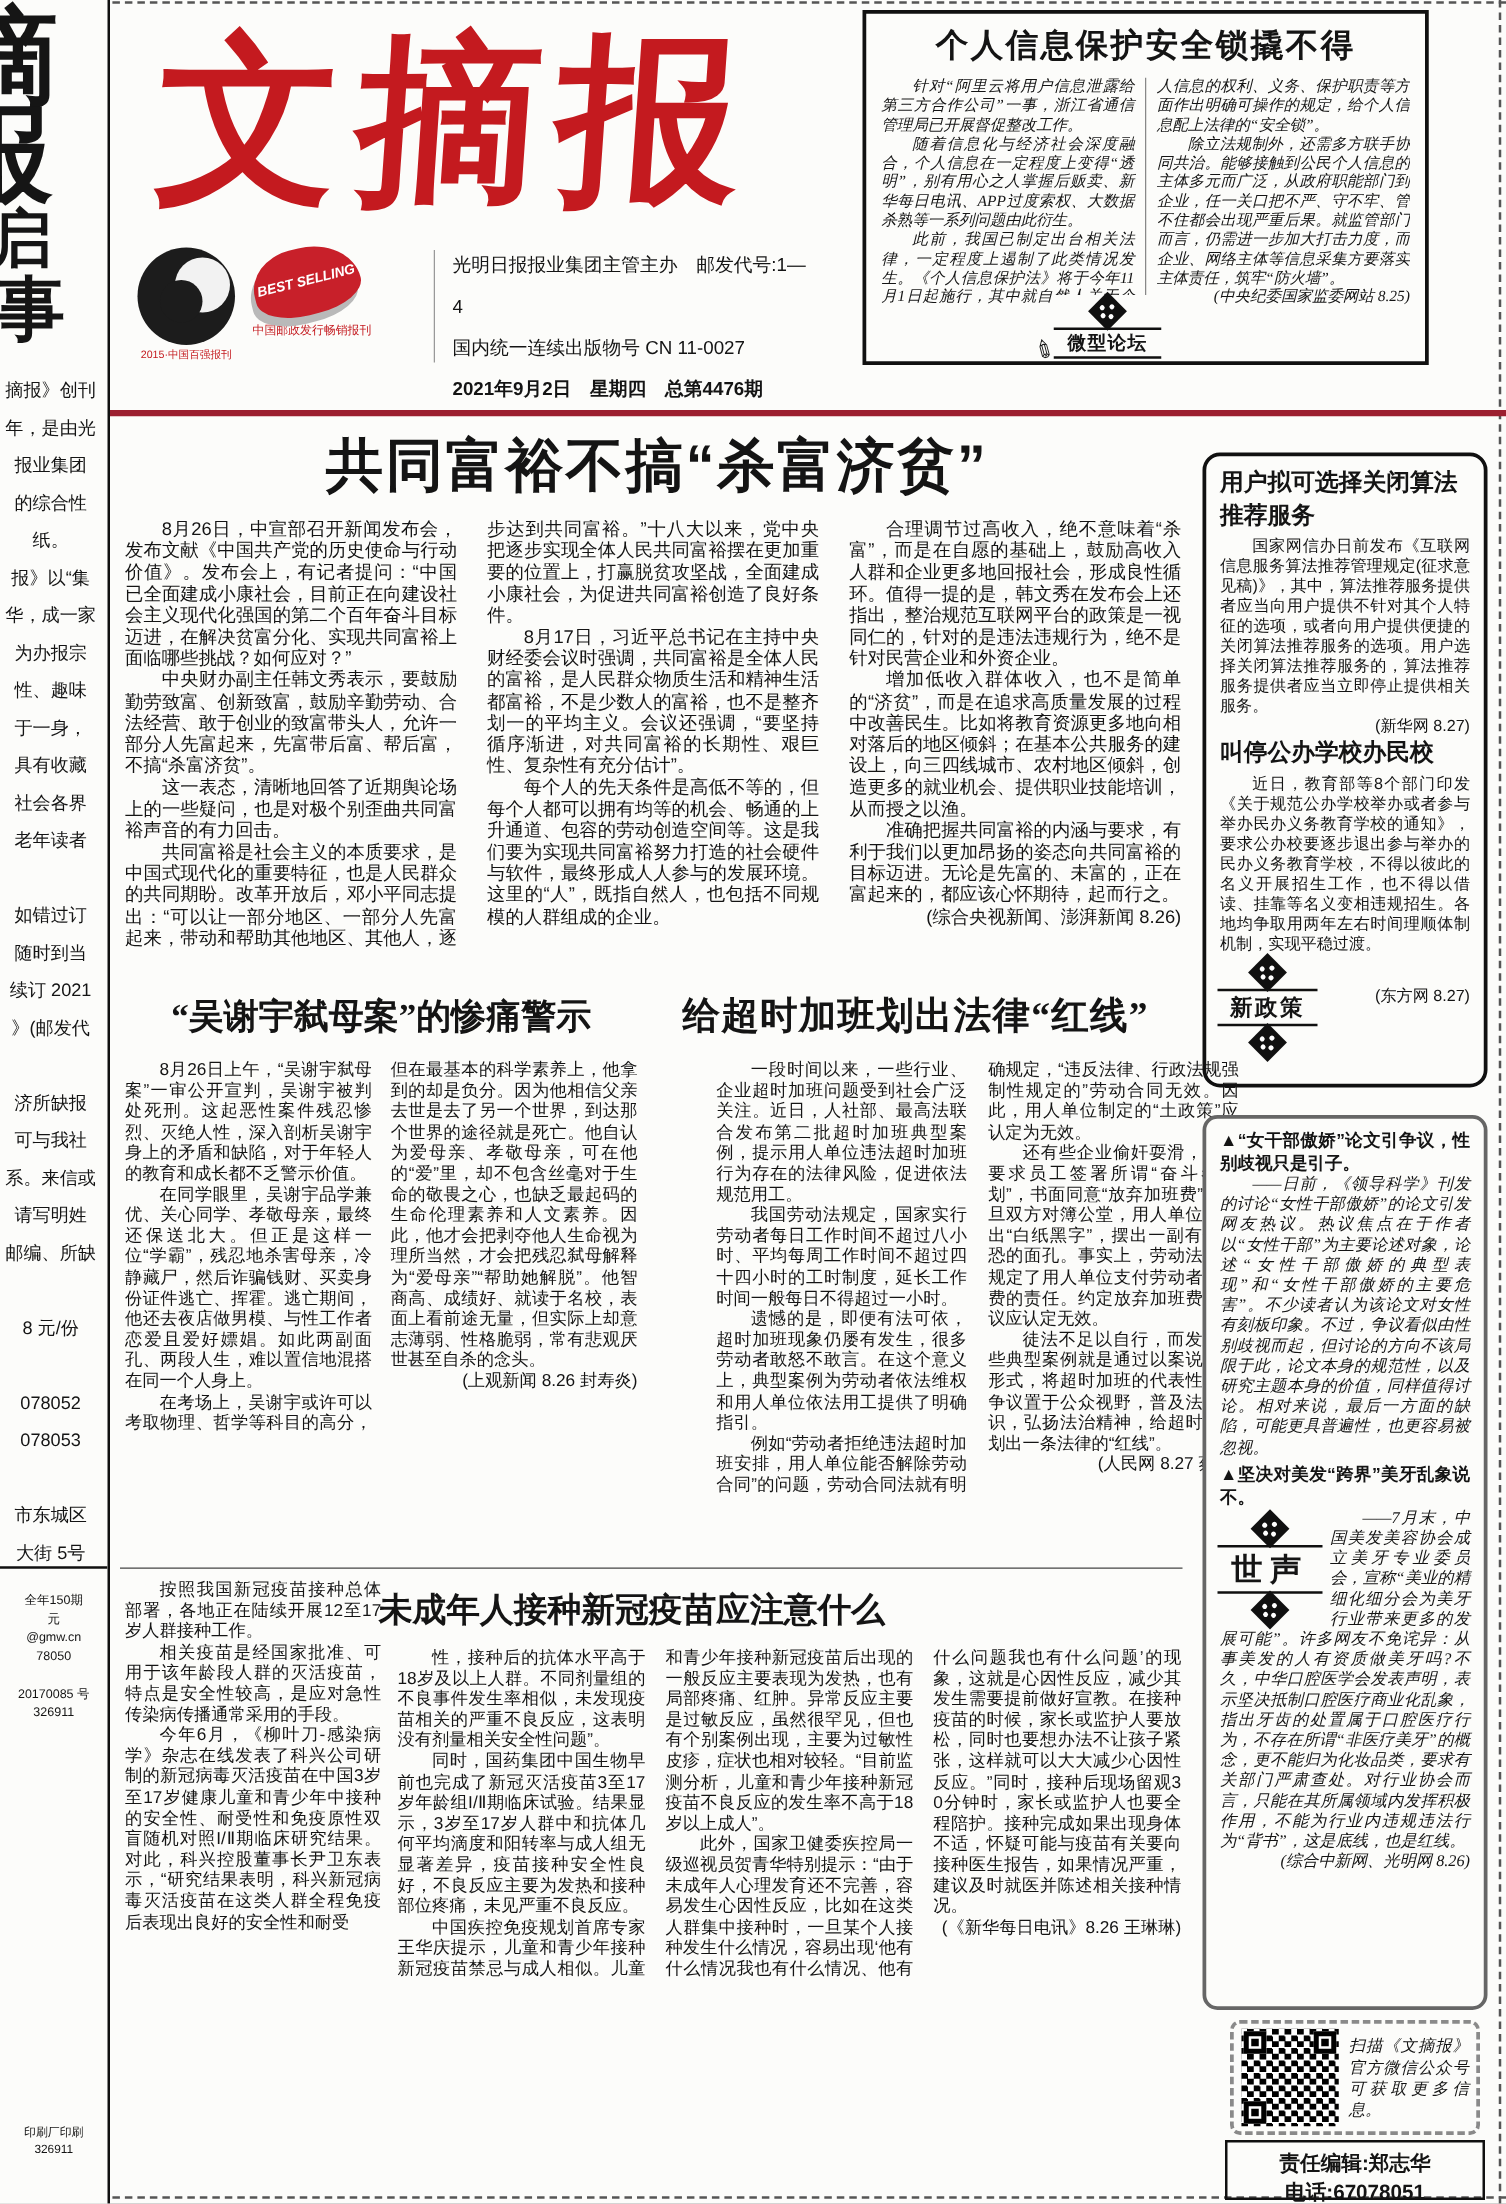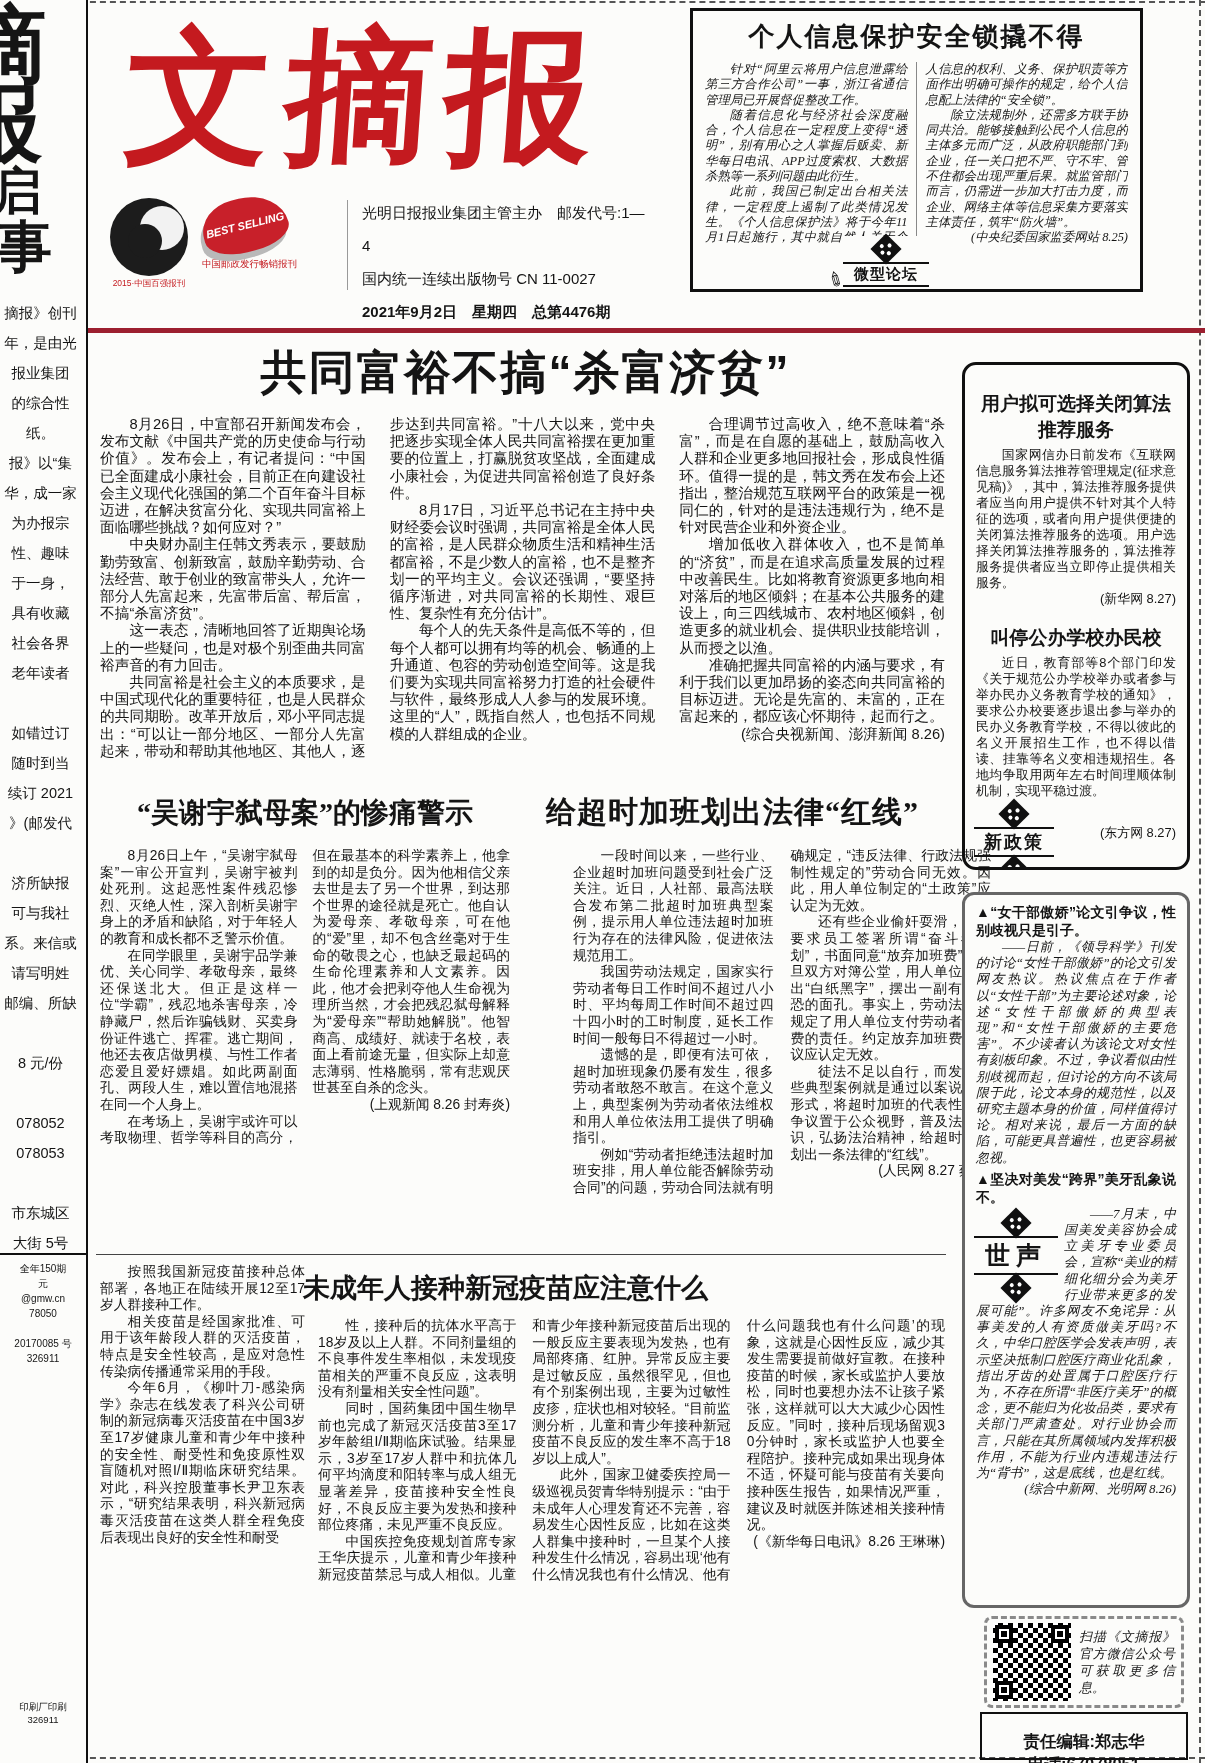--- a/index.html
+++ b/index.html
@@ -15,21 +15,21 @@
   .script{font-family:"Liberation Serif","DejaVu Serif",serif;font-style:italic;}
   
   .dash-h{border-top:2px dashed #555;height:0;}
   .dash-v{border-left:2px dashed #555;width:0;}
   
   #left-strip{left:0;top:0;width:86px;height:1763px;border-right:2px solid #101010;overflow:hidden;background:#fcfcfa;}
   .strip-glyph{position:absolute;font-weight:bold;color:#151515;font-family:"Liberation Serif",serif;}
   #strip-text{position:absolute;top:298px;left:0;right:5px;white-space:pre-line;text-align:center;
               font-size:14.5px;line-height:30px;}
   #strip-bottom{position:absolute;top:1253px;left:0;right:0;border-top:2px solid #101010;
-                font-size:10px;line-height:15px;text-align:center;white-space:pre-line;padding-top:6px;}
+                font-size:10px;line-height:15px;text-align:center;white-space:pre-line;padding-top:18px;}
   #strip-print{position:absolute;top:1700px;left:0;right:0;font-size:9.5px;line-height:13px;
                text-align:center;white-space:pre-line;}
   
   #masthead-title{left:92px;top:2px;width:548px;height:192px;line-height:188px;text-align:center;
     font-family:"DejaVu Serif","Liberation Serif",serif;font-weight:bold;color:#c41a1f;
     font-size:146px;letter-spacing:14px;transform:skewX(-4deg);}
   #logo-row{left:110px;top:198px;width:235px;height:96px;display:flex;gap:14px;}
   .logo-circle{width:78px;height:78px;border-radius:50%;background:#1c1c1c;position:relative;overflow:hidden;}
   .logo-circle::after{content:"";position:absolute;left:30px;top:8px;width:44px;height:44px;border-radius:50%;background:#f2f2f2;}
   .logo-circle::before{content:"";position:absolute;left:18px;top:26px;width:34px;height:34px;border-radius:50%;background:#1c1c1c;z-index:2;}
@@ -50,21 +50,21 @@
   #red-rule{left:88px;top:328px;width:1117px;height:5px;background:#9c1f2f;}
   
   #main-headline{left:103px;top:342px;width:845px;text-align:center;font-size:46px;font-weight:bold;letter-spacing:2px;white-space:nowrap;}
   .sub-headline{font-weight:bold;text-align:center;white-space:nowrap;}
   
   .newsbody{font-size:13.8px;line-height:16.6px;}
   #main-body{left:100px;top:416px;width:845px;height:360px;column-gap:24px;font-size:14.7px;line-height:17.2px;}
   
   .rbox{box-sizing:border-box;background:#fcfcfa;padding:8px 11px;}
   #policy-box{left:962px;top:362px;width:228px;height:508px;border:3px solid #101010;border-radius:14px;overflow:hidden;}
-  #policy-box h2,#policy-box h3{margin:18px 0 4px;font-size:19px;text-align:center;font-weight:bold;}
+  #policy-box h2,#policy-box h3{margin:0 0 4px;font-size:19px;font-weight:bold;}
   #policy-box p{font-size:12.9px;line-height:16px;}
   #voice-box{left:962px;top:892px;width:228px;height:716px;border:3px solid #666;border-radius:12px;overflow:hidden;}
   #voice-box .vhead{font-size:14px;line-height:18px;font-weight:bold;text-indent:0;}
   #voice-box .vbody{font-size:13px;line-height:16.2px;}
   
   .stamp{width:86px;text-align:center;}
   .dia{width:22px;height:22px;margin:2px auto;background:#101010;transform:rotate(45deg);position:relative;}
   .dia::after{content:"";position:absolute;left:9px;top:4px;width:4px;height:4px;border-radius:50%;background:#fff;
               box-shadow:-5px 6px 0 0 #fff,5px 6px 0 0 #fff,0 10px 0 0 #fff;}
   .lbl{border-top:2px solid #101010;border-bottom:2px solid #101010;font-weight:bold;padding:1px 0;}
@@ -79,21 +79,21 @@
   .thin-rule{height:1px;background:#444;}
   
   #qr-box{left:984px;top:1616px;width:200px;height:92px;border:3px dashed #8a8a8a;border-radius:8px;
           display:flex;align-items:center;gap:8px;padding:4px 6px;box-sizing:border-box;}
   .qr{position:relative;width:78px;height:78px;flex:0 0 auto;
       background:repeating-conic-gradient(#000 0% 25%,#fff 0% 50%) 0 0/10px 10px;}
   .qm{position:absolute;width:18px;height:18px;border:4px solid #000;background:#fff;box-sizing:border-box;}
   .qm::after{content:"";position:absolute;inset:2px;background:#000;}
   #qr-box .txt{font-size:13px;line-height:17px;text-indent:0;}
   #editor-box{left:980px;top:1712px;width:208px;height:48px;border:2px solid #101010;
-              text-align:center;font-weight:bold;font-size:16.5px;line-height:23px;padding-top:16px;box-sizing:border-box;}
+              text-align:center;font-weight:bold;font-size:16.5px;line-height:23px;padding-top:6px;box-sizing:border-box;}
 </style>
 </head>
 <body>
 
 <div id="paper">
 
   <div class="abs dash-h" style="left:0;top:1px;width:1205px;"></div>
   <div class="abs dash-v" style="left:1199px;top:0;height:1763px;"></div>
   <div class="abs dash-h" style="left:0;top:1757px;width:1205px;"></div>
 

